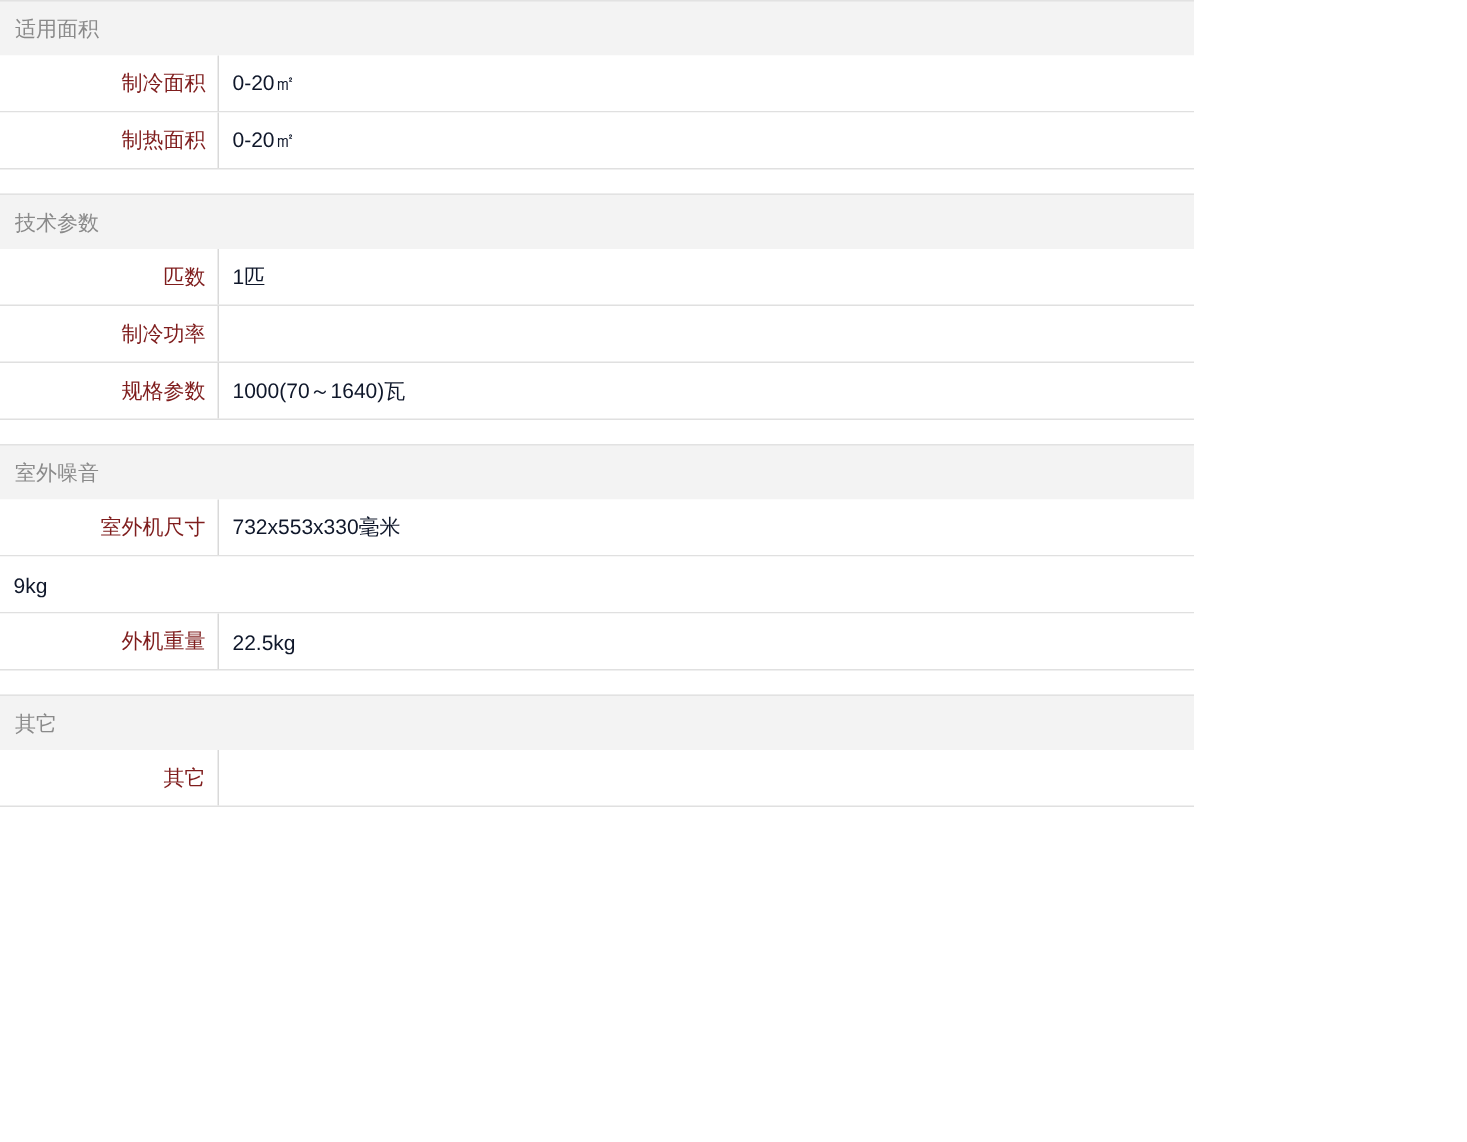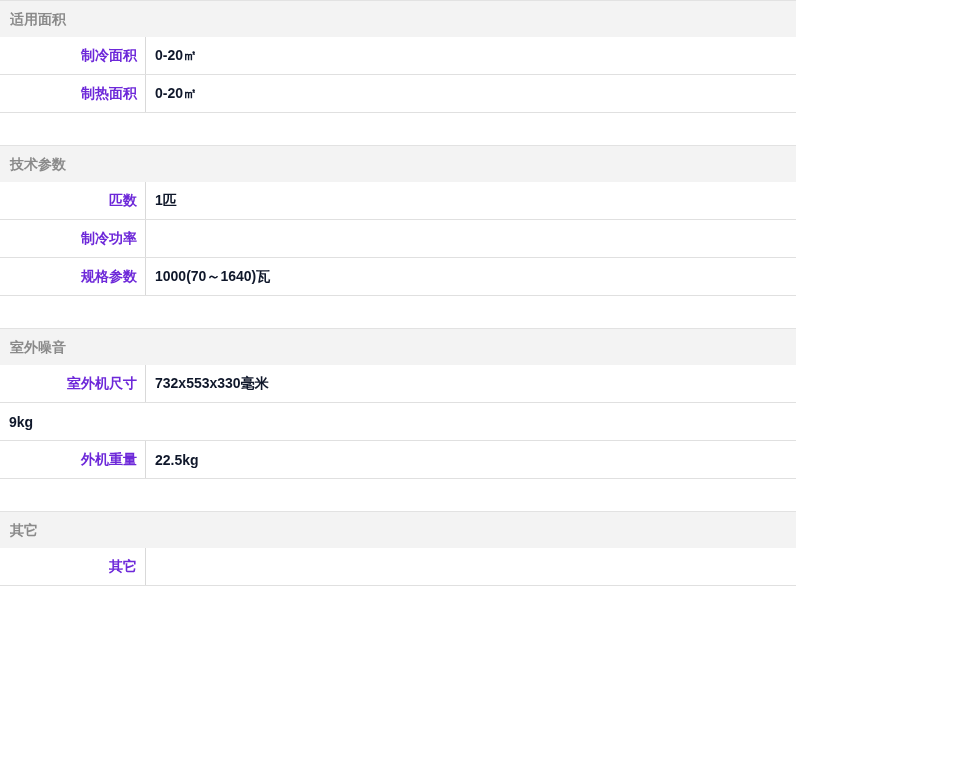--- a/index.html
+++ b/index.html
@@ -8,24 +8,23 @@
     background: #ffffff;
   }
   body {
     width: 978px;
     height: 761px;
     overflow: hidden;
     font-family: "Liberation Sans", "DejaVu Sans", sans-serif;
   }
   .spec-table {
     width: 796px;
-    font-weight: bold;
   }
   .section + .section {
-    margin-top: 32px;
+    margin-top: 16px;
   }
   .section-header {
     box-sizing: border-box;
     height: 37px;
     line-height: 36px;
     background: #f3f3f3;
     border-top: 1px solid #e2e2e2;
     color: #8a8a8a;
     font-size: 14px;
     padding-left: 10px;
@@ -40,21 +39,21 @@
   }
   .spec-label {
     box-sizing: border-box;
     flex: 0 0 146px;
     width: 146px;
     border-right: 1px solid #d9d9d9;
     display: flex;
     align-items: center;
     justify-content: flex-end;
     padding-right: 8px;
-    color: #6d28d9;
+    color: #7f1d1d;
     font-size: 14px;
     white-space: nowrap;
   }
   .spec-value {
     display: flex;
     align-items: center;
     padding-left: 9px;
     color: #0f172a;
     font-size: 14px;
     white-space: nowrap;

